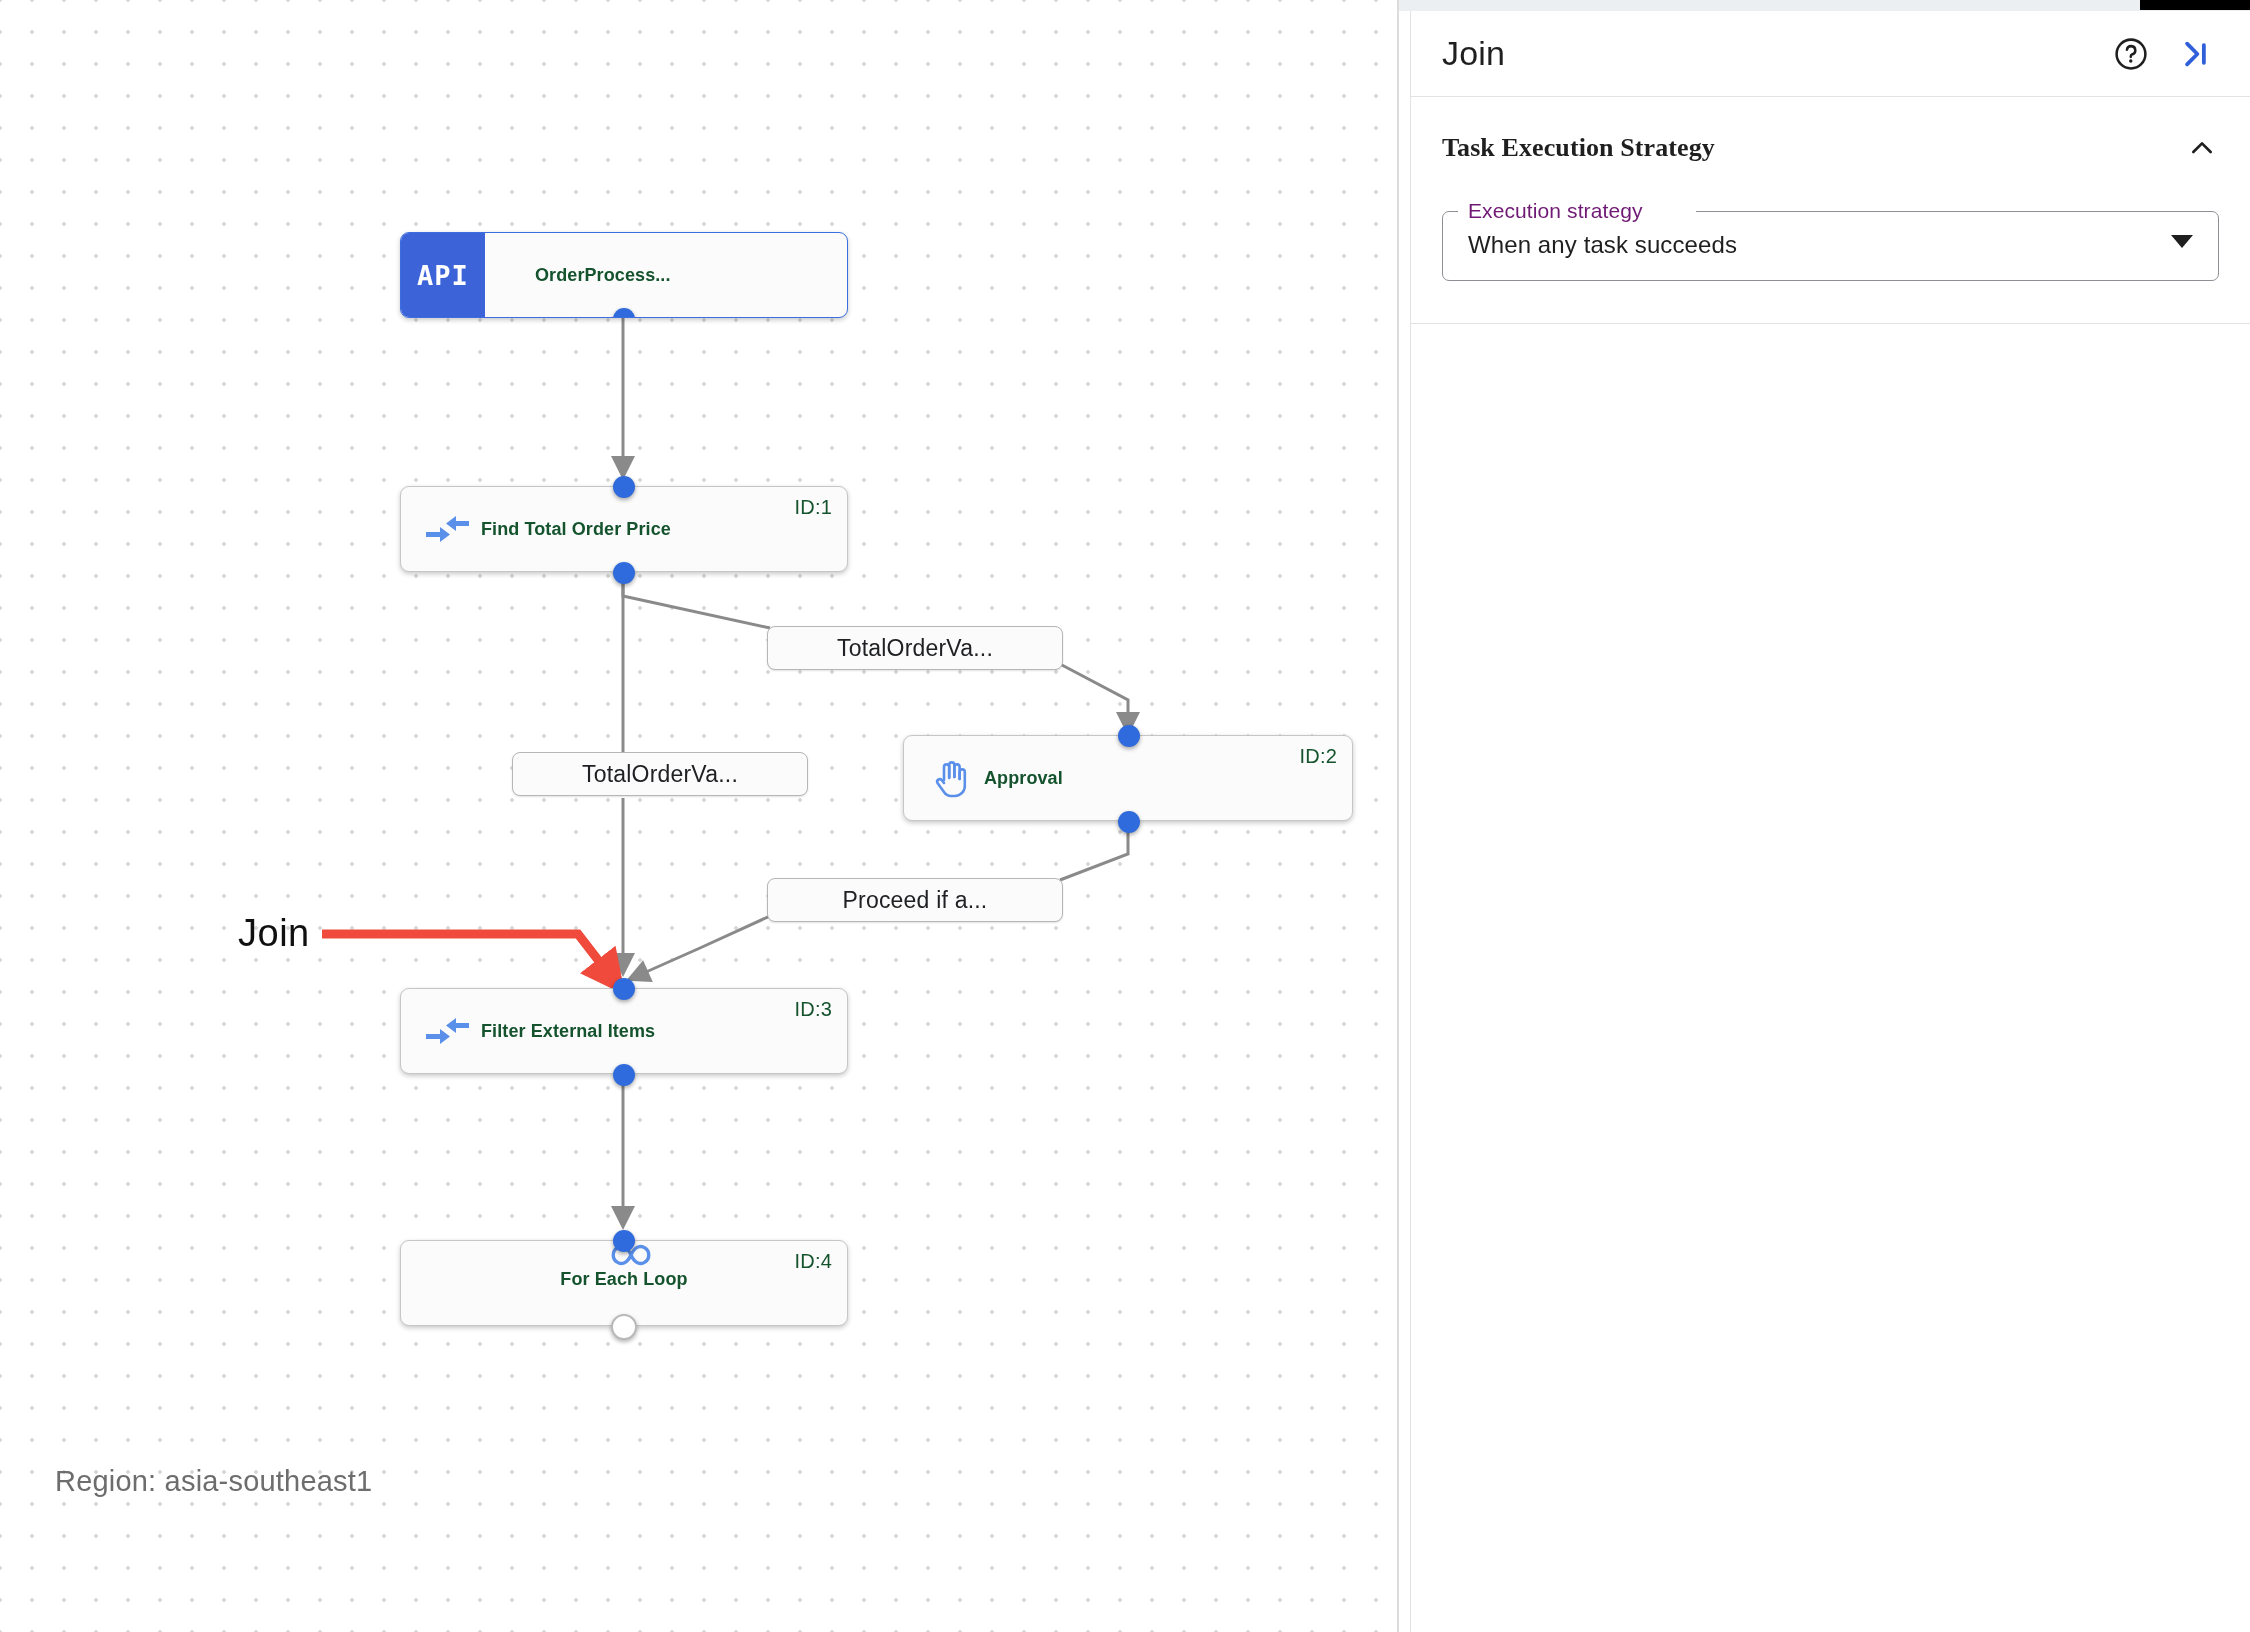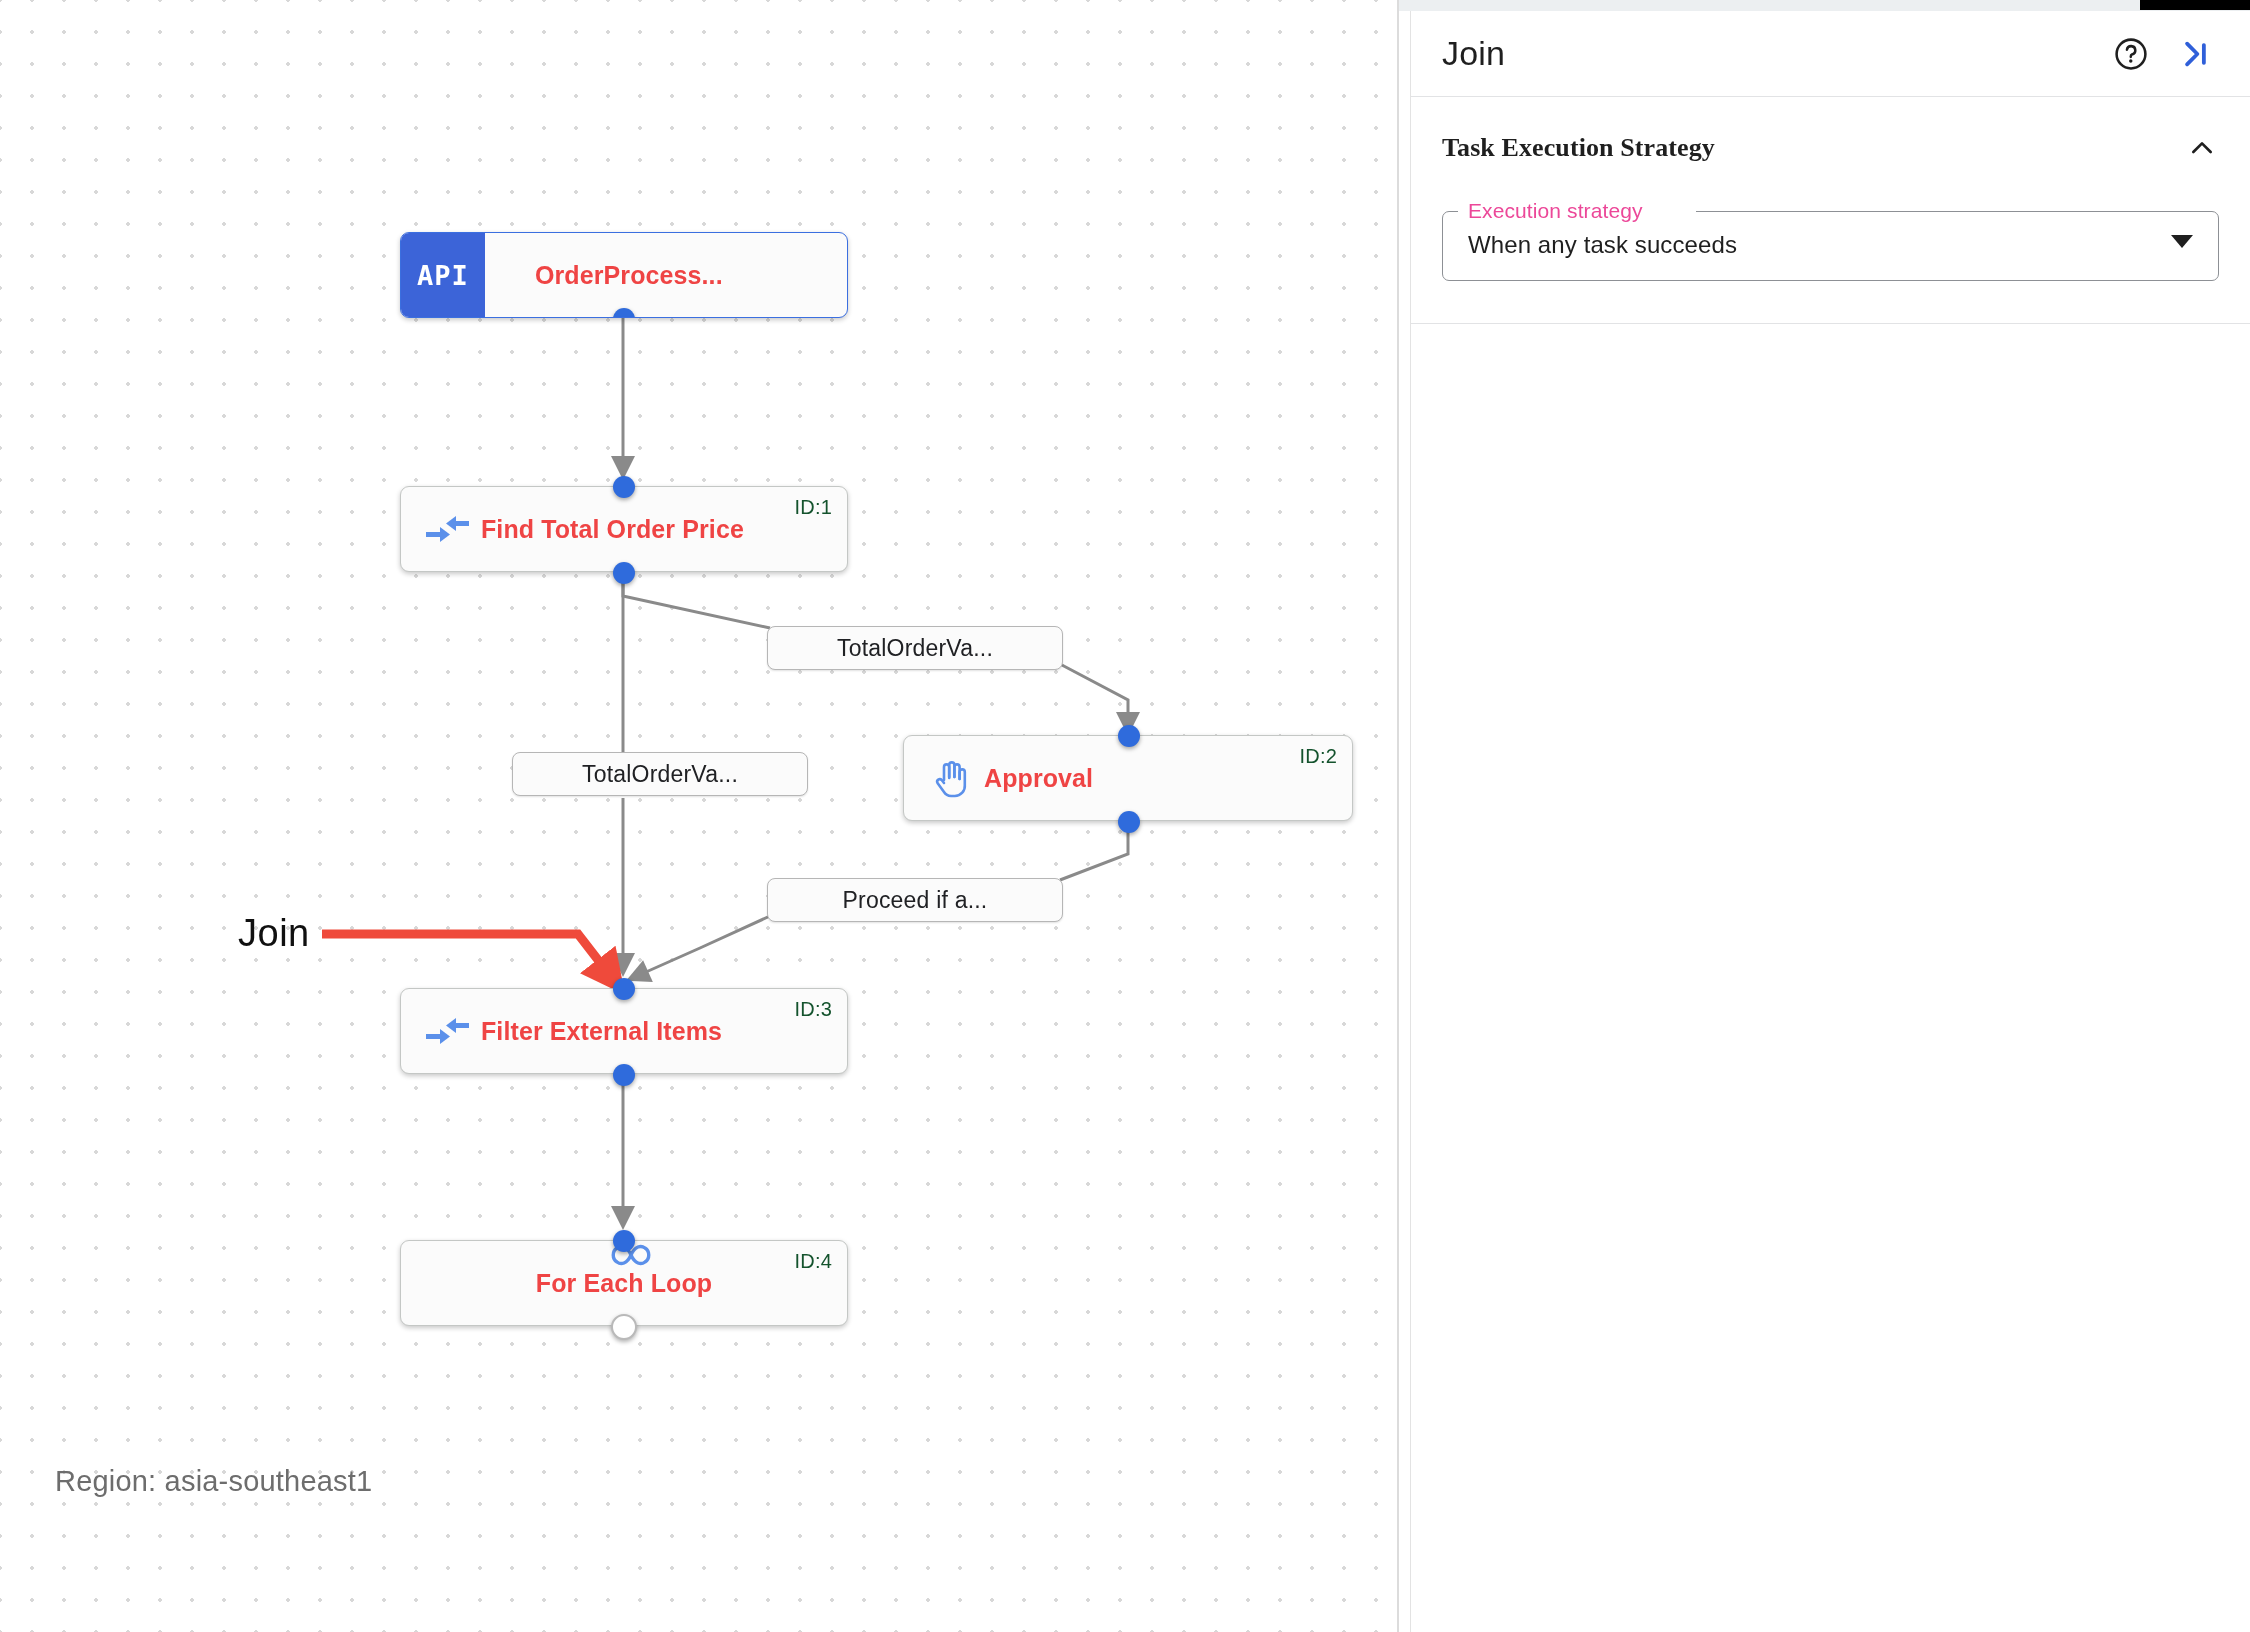--- a/index.html
+++ b/index.html
@@ -66,23 +66,23 @@
   }
   .node-icon {
     width: 66px;
     flex: 0 0 auto;
     display: flex;
     align-items: center;
     justify-content: center;
     margin-left: 14px;
   }
   .node-label {
-    font-size: 25px;
+    font-size: 18px;
     font-weight: bold;
-    color: #ef4444;
+    color: #14532d;
     letter-spacing: 0.1px;
     white-space: nowrap;
   }
   .node-api .node-label { font-weight: bold; padding-left: 26px; }
   .node-id {
     position: absolute;
     right: 15px;
     top: 9px;
     font-size: 20px;
     color: #14532d;
@@ -228,21 +228,21 @@
     position: absolute;
     left: 16px; top: 10px;
     height: 1px;
     background: #ffffff;
     width: 238px;
   }
   .field-label {
     position: absolute;
     left: 22px; top: -2px;
     font-size: 21px;
-    color: #ec4899;
+    color: #701a75;
     background: transparent;
     padding: 0 4px;
     letter-spacing: 0.1px;
   }
   .field-value {
     position: absolute;
     left: 26px; top: 30px;
     font-size: 24px;
     color: #1f1f1f;
     letter-spacing: 0.1px;

